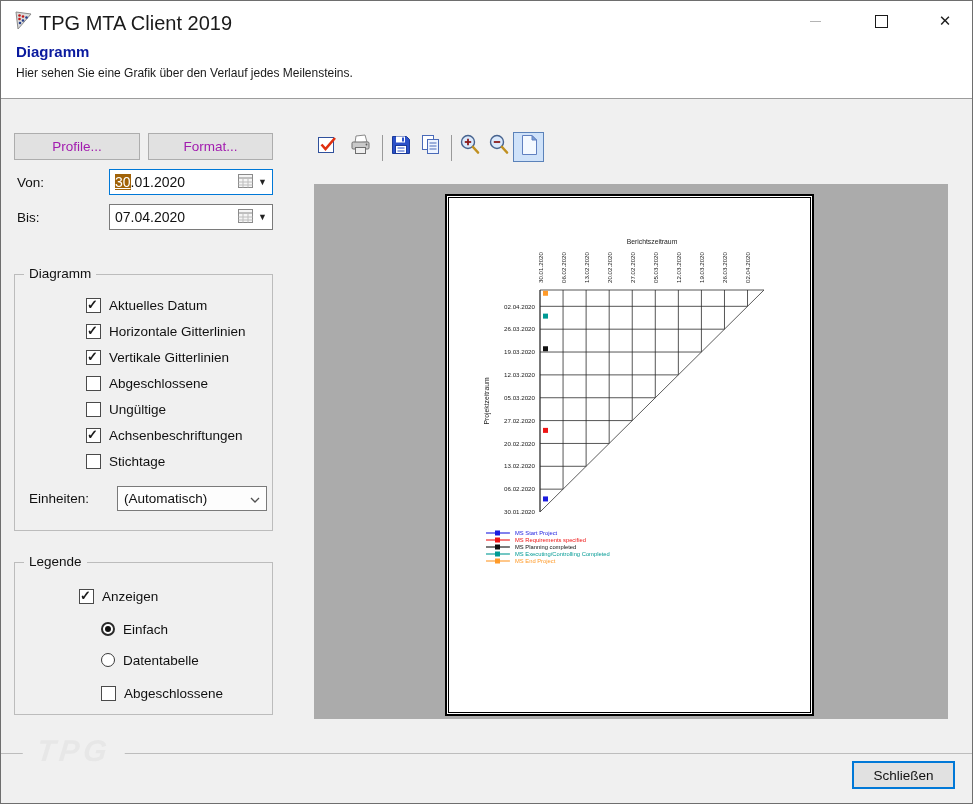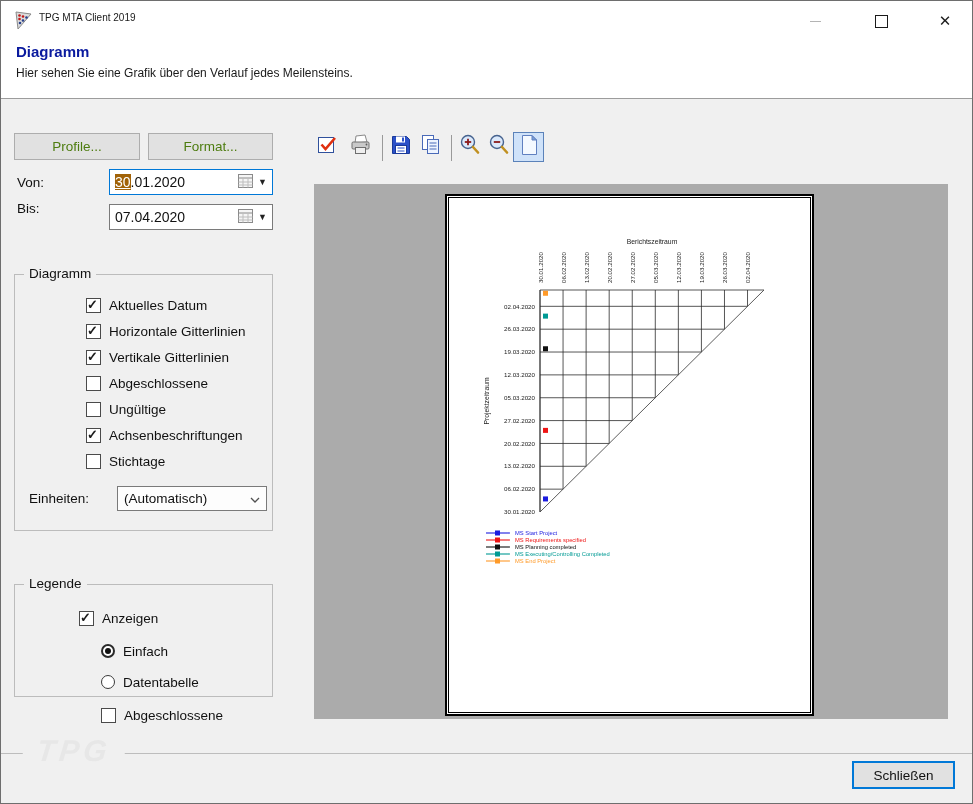--- a/index.html
+++ b/index.html
@@ -1,26 +1,26 @@
 <!DOCTYPE html>
 <html><head>
 <meta charset="utf-8">
 <style>
   html,body{margin:0;padding:0;}
   body{font-family:"Liberation Sans",sans-serif;background:#ddd;}
   .win{position:relative;width:973px;height:804px;background:#f0f0f0;border:1px solid #6e6e6e;box-sizing:border-box;overflow:hidden;}
   .abs{position:absolute;}
   
   .topzone{position:absolute;top:0;left:0;width:100%;height:97px;background:#fff;border-bottom:1px solid #9c9c9c;}
-  .title-text{position:absolute;left:38px;top:11px;font-size:10px;color:#1a1a1a;}
+  .title-text{position:absolute;left:38px;top:11px;font-size:20px;color:#1a1a1a;}
   .wbtn{position:absolute;top:4px;width:46px;height:32px;display:flex;align-items:center;justify-content:center;}
   .heading{position:absolute;left:15px;top:42px;font-size:15px;font-weight:bold;color:#0a1a9e;}
   .subtitle{position:absolute;left:15px;top:65px;font-size:12px;color:#1a1a1a;}
   
-  .btn{background:#e1e1e1;border:1px solid #adadad;font-size:13.5px;color:#4d7c0f;display:flex;align-items:center;justify-content:center;box-sizing:border-box;}
+  .btn{background:#e1e1e1;border:1px solid #adadad;font-size:13.5px;color:#a21caf;display:flex;align-items:center;justify-content:center;box-sizing:border-box;}
   .btn-close{background:#e1e1e1;border:2px solid #0078d7;font-size:13.5px;color:#111;display:flex;align-items:center;justify-content:center;box-sizing:border-box;}
   
   .dlabel{font-size:13.5px;color:#111;}
   .datefield{background:#fff;border:1px solid #7a7a7a;display:flex;align-items:center;padding:0 5px;font-size:14px;color:#111;box-sizing:border-box;}
   .datefield.focused{border-color:#0078d7;}
   .sel{background:#a16207;color:#fff;text-decoration:underline;}
   .df-icons{margin-left:auto;display:flex;align-items:center;gap:5px;}
   .drop-arrow{font-size:9px;color:#222;line-height:1;}
   
   .group{position:absolute;border:1px solid #bcbcbc;box-sizing:border-box;}
@@ -97,21 +97,21 @@
             <line x1="0.5" y1="8" x2="14.5" y2="8" stroke="#bdbdbd"></line>
             <line x1="0.5" y1="11" x2="14.5" y2="11" stroke="#bdbdbd"></line>
             <line x1="5" y1="4" x2="5" y2="13.5" stroke="#bdbdbd"></line>
             <line x1="10" y1="4" x2="10" y2="13.5" stroke="#bdbdbd"></line>
           </svg>
       </span>
       <span class="drop-arrow">▼</span>
     </span>
   </div>
 
-  <div class="dlabel abs" style="left:16px;top:200px;">Bis:</div>
+  <div class="dlabel abs" style="left:16px;top:209px;">Bis:</div>
   <div class="datefield abs" style="left:108px;top:203px;width:164px;height:26px;">
     <span>07.04.2020</span>
     <span class="df-icons">
       <span>
         <svg width="15" height="14" viewBox="0 0 15 14">
             <rect x="0.5" y="0.5" width="14" height="13" fill="#f5f5f5" stroke="#8a8a8a"></rect>
             <line x1="0.5" y1="4" x2="14.5" y2="4" stroke="#8a8a8a"></line>
             <line x1="0.5" y1="8" x2="14.5" y2="8" stroke="#bdbdbd"></line>
             <line x1="0.5" y1="11" x2="14.5" y2="11" stroke="#bdbdbd"></line>
             <line x1="5" y1="4" x2="5" y2="13.5" stroke="#bdbdbd"></line>
@@ -227,21 +227,21 @@
     <div class="combo abs" style="left:102px;top:211px;width:150px;height:25px;">
       <span>(Automatisch)</span>
       <span class="chev">
         <svg width="10" height="6" viewBox="0 0 10 6">
             <polyline points="1,1 5,5 9,1" fill="none" stroke="#505050" stroke-width="1.3"></polyline>
           </svg>
       </span>
     </div>
   </div>
 
-  <div class="group" style="left:13px;top:583px;width:259px;height:113px;">
+  <div class="group" style="left:13px;top:561px;width:259px;height:153px;">
     <span class="group-label">Legende</span>
     <div class="crow" style="left:20px;top:24px;">
       <span class="cb on"></span>
       <span>Anzeigen</span>
     </div>
     <div class="crow" style="left:42px;top:57px;">
       <span class="radio on"></span>
       <span>Einfach</span>
     </div>
     <div class="crow" style="left:42px;top:88px;">

